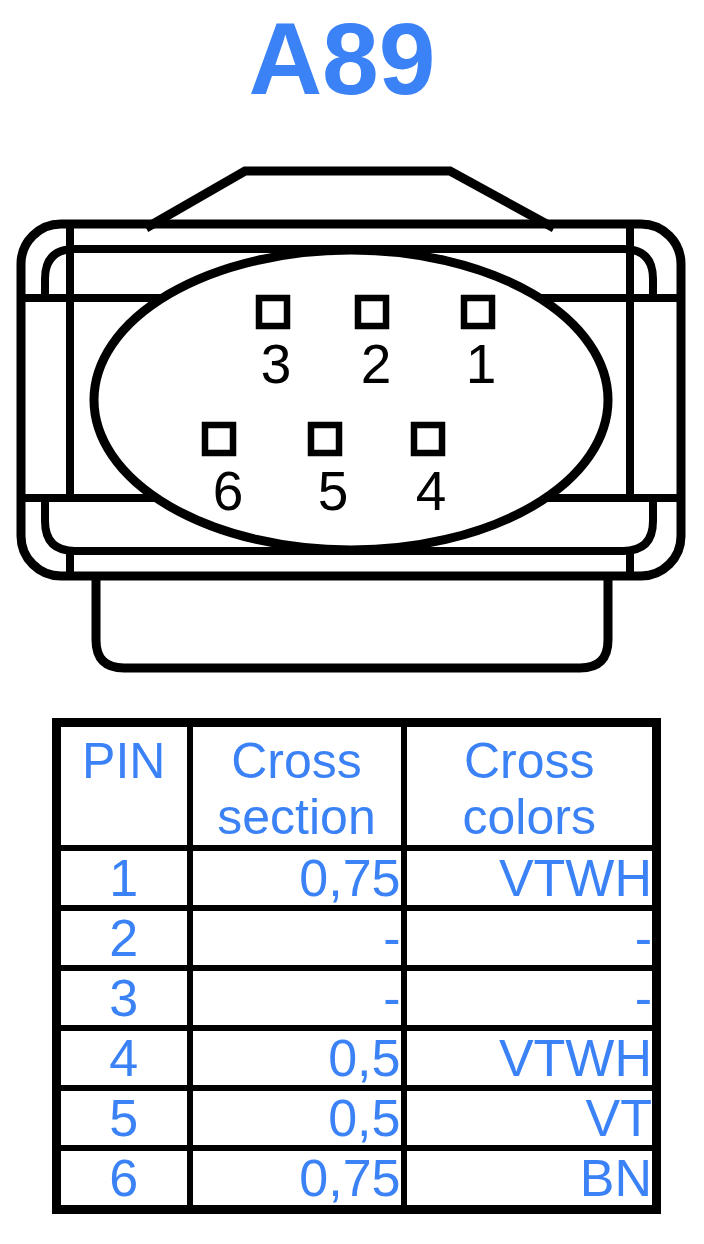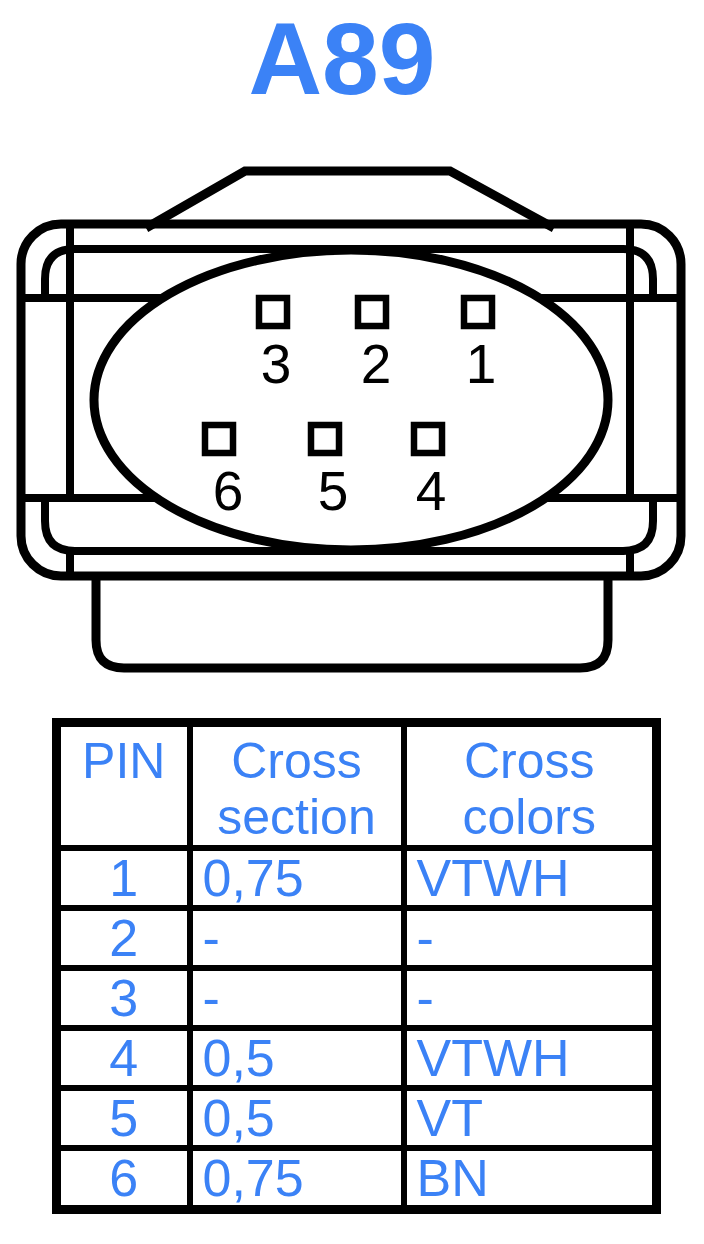--- a/index.html
+++ b/index.html
@@ -22,21 +22,21 @@
     border-collapse:collapse;table-layout:fixed;background:#fff;
   }
   table.pin-table{border:9px solid #000;}
   .pin-table th,.pin-table td{border:6px solid #000;padding:0;}
   .pin-table th{
     height:112px;font-size:50px;font-weight:normal;vertical-align:top;
     text-align:center;line-height:56px;padding-top:6px;
   }
   .pin-table td{height:54px;font-size:52px;line-height:1;vertical-align:middle;}
   .pin-table td.c1{text-align:center;}
-  .pin-table td.c2,.pin-table td.c3{text-align:left;padding-left:10px;}
+  .pin-table td.c2,.pin-table td.c3{text-align:right;padding-left:10px;}
 </style>
 </head>
 <body>
 
 <div class="page">
 
   <div class="title">A89</div>
 
   <svg class="connector" width="704" height="700" viewBox="0 0 704 700">
 

